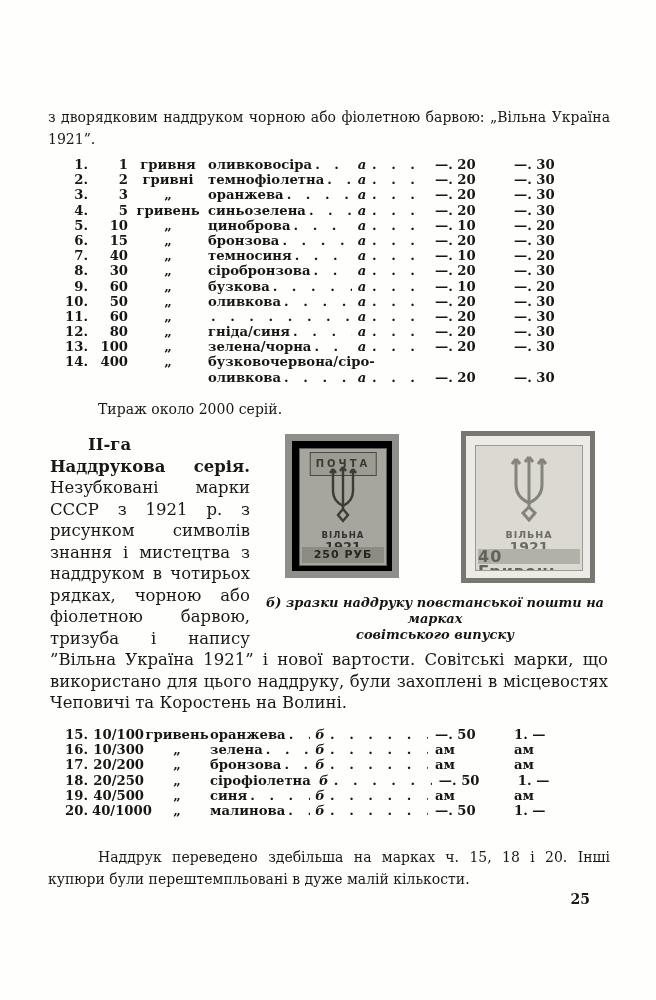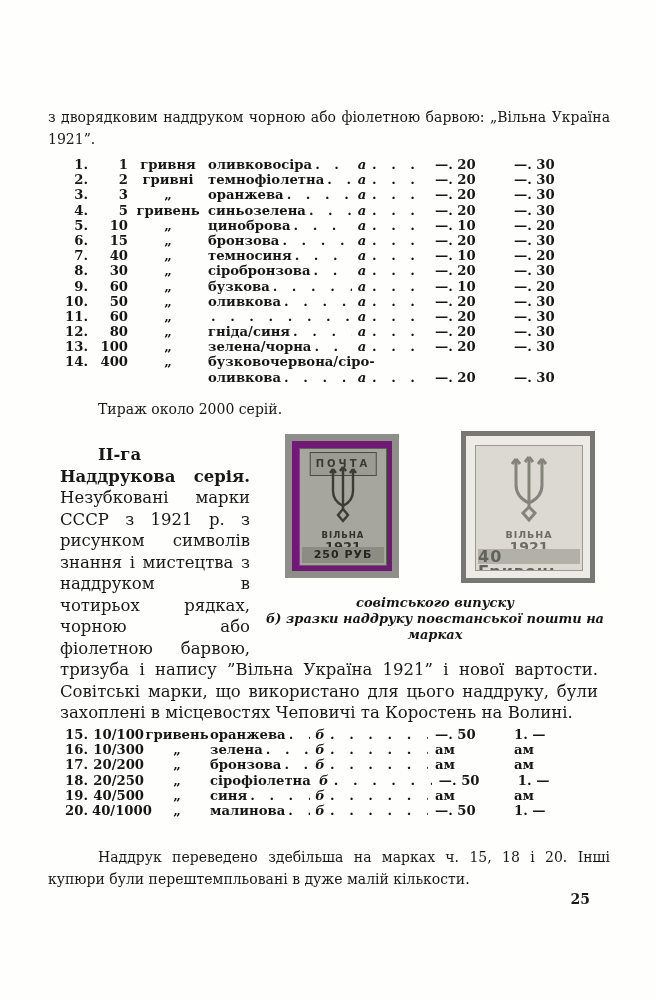--- a/index.html
+++ b/index.html
@@ -32,28 +32,28 @@
   .d1{flex:1 1 auto;margin:0 3px;}
   .c-let{width:14px;text-align:center;font-style:italic;flex:none;}
   .d2{width:56px;margin:0 3px;}
   .t2 .d2{width:98px;}
   .c-p1{width:65px;flex:none;padding-left:4px;}
   .c-p2{width:96px;flex:none;padding-left:14px;}
 
   
   .section{position:absolute;top:432px;left:48px;width:562px;
            font-size:16.5px;line-height:21.5px;text-align:justify;color:#181818;}
-  .section p{margin:12px;text-indent:38px;}
+  .section p{margin:2px;text-indent:38px;}
   .section .b{font-weight:bold;}
   .figure{float:right;width:350px;margin:2px 0 6px 10px;}
   .stamps{display:flex;align-items:flex-start;margin-left:25px;gap:62px;}
 
   
   .stamp-left{width:114px;height:144px;box-sizing:border-box;border:7px solid #8f8f8a;
-              background:#701a75;padding:7px;flex:none;}
+              background:#000000;padding:7px;flex:none;}
   .sl-inner{position:relative;width:100%;height:100%;background:#a6a69e;
             border:1px solid #61615a;overflow:hidden;
             font-family:"DejaVu Sans", sans-serif;}
   .sl-pochta{position:absolute;top:3px;left:50%;transform:translateX(-50%);
              font-size:10px;font-weight:bold;letter-spacing:3px;color:#3a3a33;
              border:1px solid #4a4a43;padding:0 5px;background:#9b9b92;}
   .sl-trident{position:absolute;top:16px;left:50%;transform:translateX(-50%);}
   .sl-vilna{position:absolute;top:76px;width:100%;text-align:center;
             font-size:8.5px;font-weight:bold;letter-spacing:1px;color:#33332d;}
   .sl-year{position:absolute;top:87px;width:100%;text-align:center;
@@ -281,22 +281,22 @@
                 <path d="M28 53 l-6 6 6 7 6 -7 z"></path>
               </g>
             </svg>
             <div class="sr-vilna">ВІЛЬНА УКРАЇНА –</div>
             <div class="sr-year">1921</div>
             <div class="sr-band">40 Гривень</div>
           </div>
         </div>
       </div>
       <div class="caption">
+        <div>б) зразки наддруку повстанської пошти на марках</div>
         <div>совітського  випуску</div>
-        <div>б) зразки наддруку повстанської пошти на марках</div>
       </div>
     </div>
     <p><span class="b">ІІ-га Наддрукова серія.</span> <span>Незубковані марки СССР з 1921 р. з рисунком символів знання і мистецтва з наддруком в чотирьох рядках, чорною або фіолетною барвою, тризуба і напису ”Вільна Україна 1921” і нової вартости. Совітські марки, що використано для цього наддруку, були захоплені в місцевостях Чеповичі та Коростень на Волині.</span></p>
   </div>
 
   <div class="ptable t2">
     <div class="trow">
         <span class="c-num">15.</span>
         <span class="c-val">10/100</span>
         <span class="c-unit">гривень</span>

